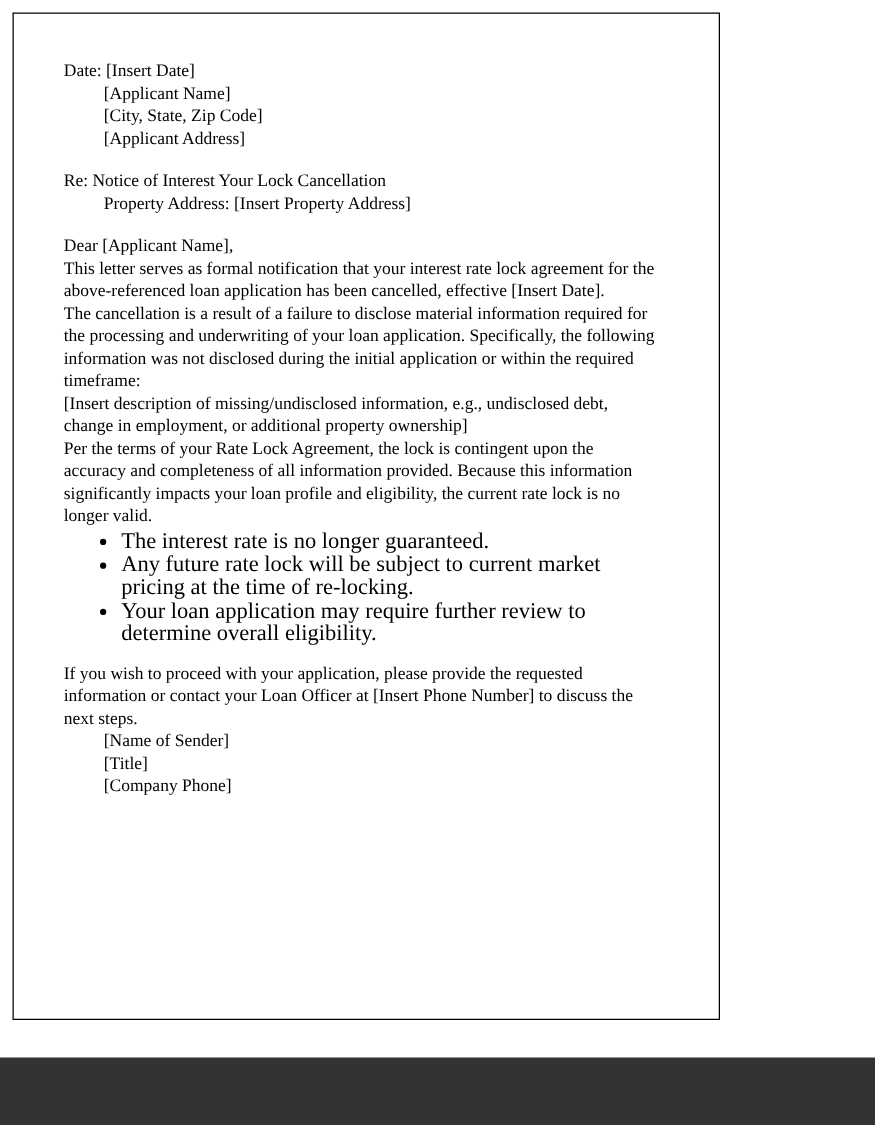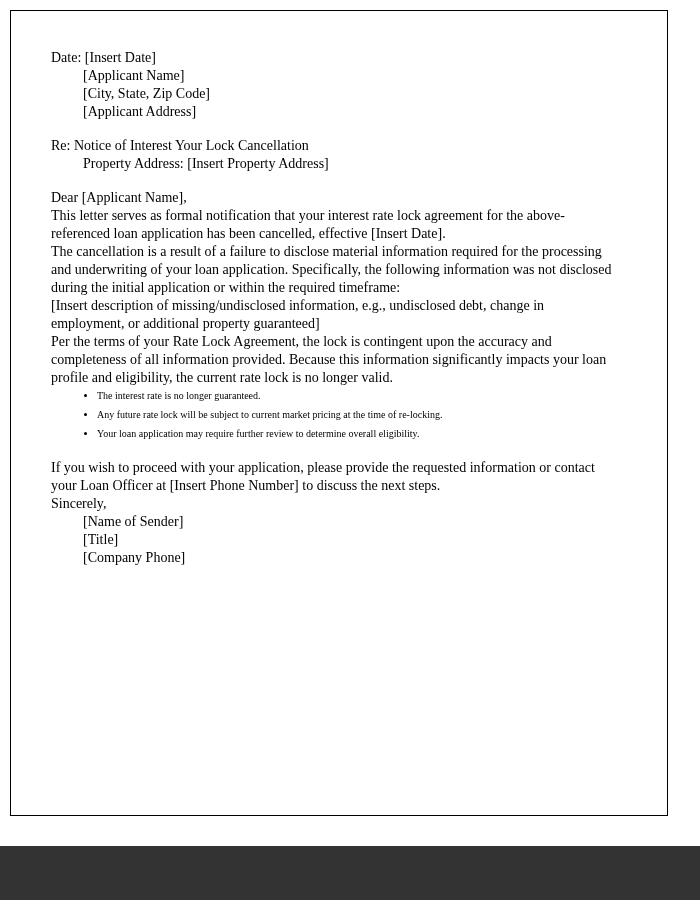--- a/index.html
+++ b/index.html
@@ -12,21 +12,21 @@
     height: 900px;
     position: relative;
     font-family: "Liberation Serif", "DejaVu Serif", serif;
     color: #000000;
     overflow: hidden;
   }
   .page {
     position: absolute;
     top: 10px;
     left: 10px;
-    width: 658px;
+    width: 566px;
     height: 806px;
     border: 1px solid #000000;
     background: #ffffff;
     box-sizing: border-box;
     padding: 38px 50px 20px 40px;
     overflow: hidden;
   }
   .page p,
   .page div.line {
     font-size: 14px;
@@ -35,21 +35,21 @@
   }
   .block {
     margin-bottom: 16px;
     margin-left: 32px;
   }
   .page ul {
     margin: 0 0 16px 0;
     padding-left: 46px;
   }
   .page li {
-    font-size: 10px;
+    font-size: 18px;
     line-height: 18px;
     margin: 0 0 1px 0;
   }
   .bottom-bar {
     position: absolute;
     left: 0;
     top: 846px;
     width: 700px;
     height: 54px;
     background: #333333;
@@ -73,34 +73,33 @@
   <div class="block">
     <div class="line">Property Address: [Insert Property Address]</div>
   </div>
 
   <p class="block">Dear [Applicant Name],</p>
 
   <p class="block">This letter serves as formal notification that your interest rate lock agreement for the above-referenced loan application has been cancelled, effective [Insert Date].</p>
 
   <p class="block">The cancellation is a result of a failure to disclose material information required for the processing and underwriting of your loan application. Specifically, the following information was not disclosed during the initial application or within the required timeframe:</p>
 
-  <p class="block">[Insert description of missing/undisclosed information, e.g., undisclosed debt, change in employment, or additional property guaranteed]</p>
+  <p class="block">[Insert description of missing/undisclosed information, e.g., undisclosed debt, change in employment, or additional property ownership]</p>
 
   <p class="block">Per the terms of your Rate Lock Agreement, the lock is contingent upon the accuracy and completeness of all information provided. Because this information significantly impacts your loan profile and eligibility, the current rate lock is no longer valid.</p>
 
 
   <ul>
     <li>The interest rate is no longer guaranteed.</li>
     <li>Any future rate lock will be subject to current market pricing at the time of re-locking.</li>
     <li>Your loan application may require further review to determine overall eligibility.</li>
   </ul>
 
   <p class="block">If you wish to proceed with your application, please provide the requested information or contact your Loan Officer at [Insert Phone Number] to discuss the next steps.</p>
 
-  <p class="block">Sincerely,</p>
 
   <div class="block">
     <div class="line">[Name of Sender]</div>
     <div class="line">[Title]</div>
     <div class="line">[Company Phone]</div>
   </div>
 
 </div>
 
 <div class="bottom-bar"></div>

